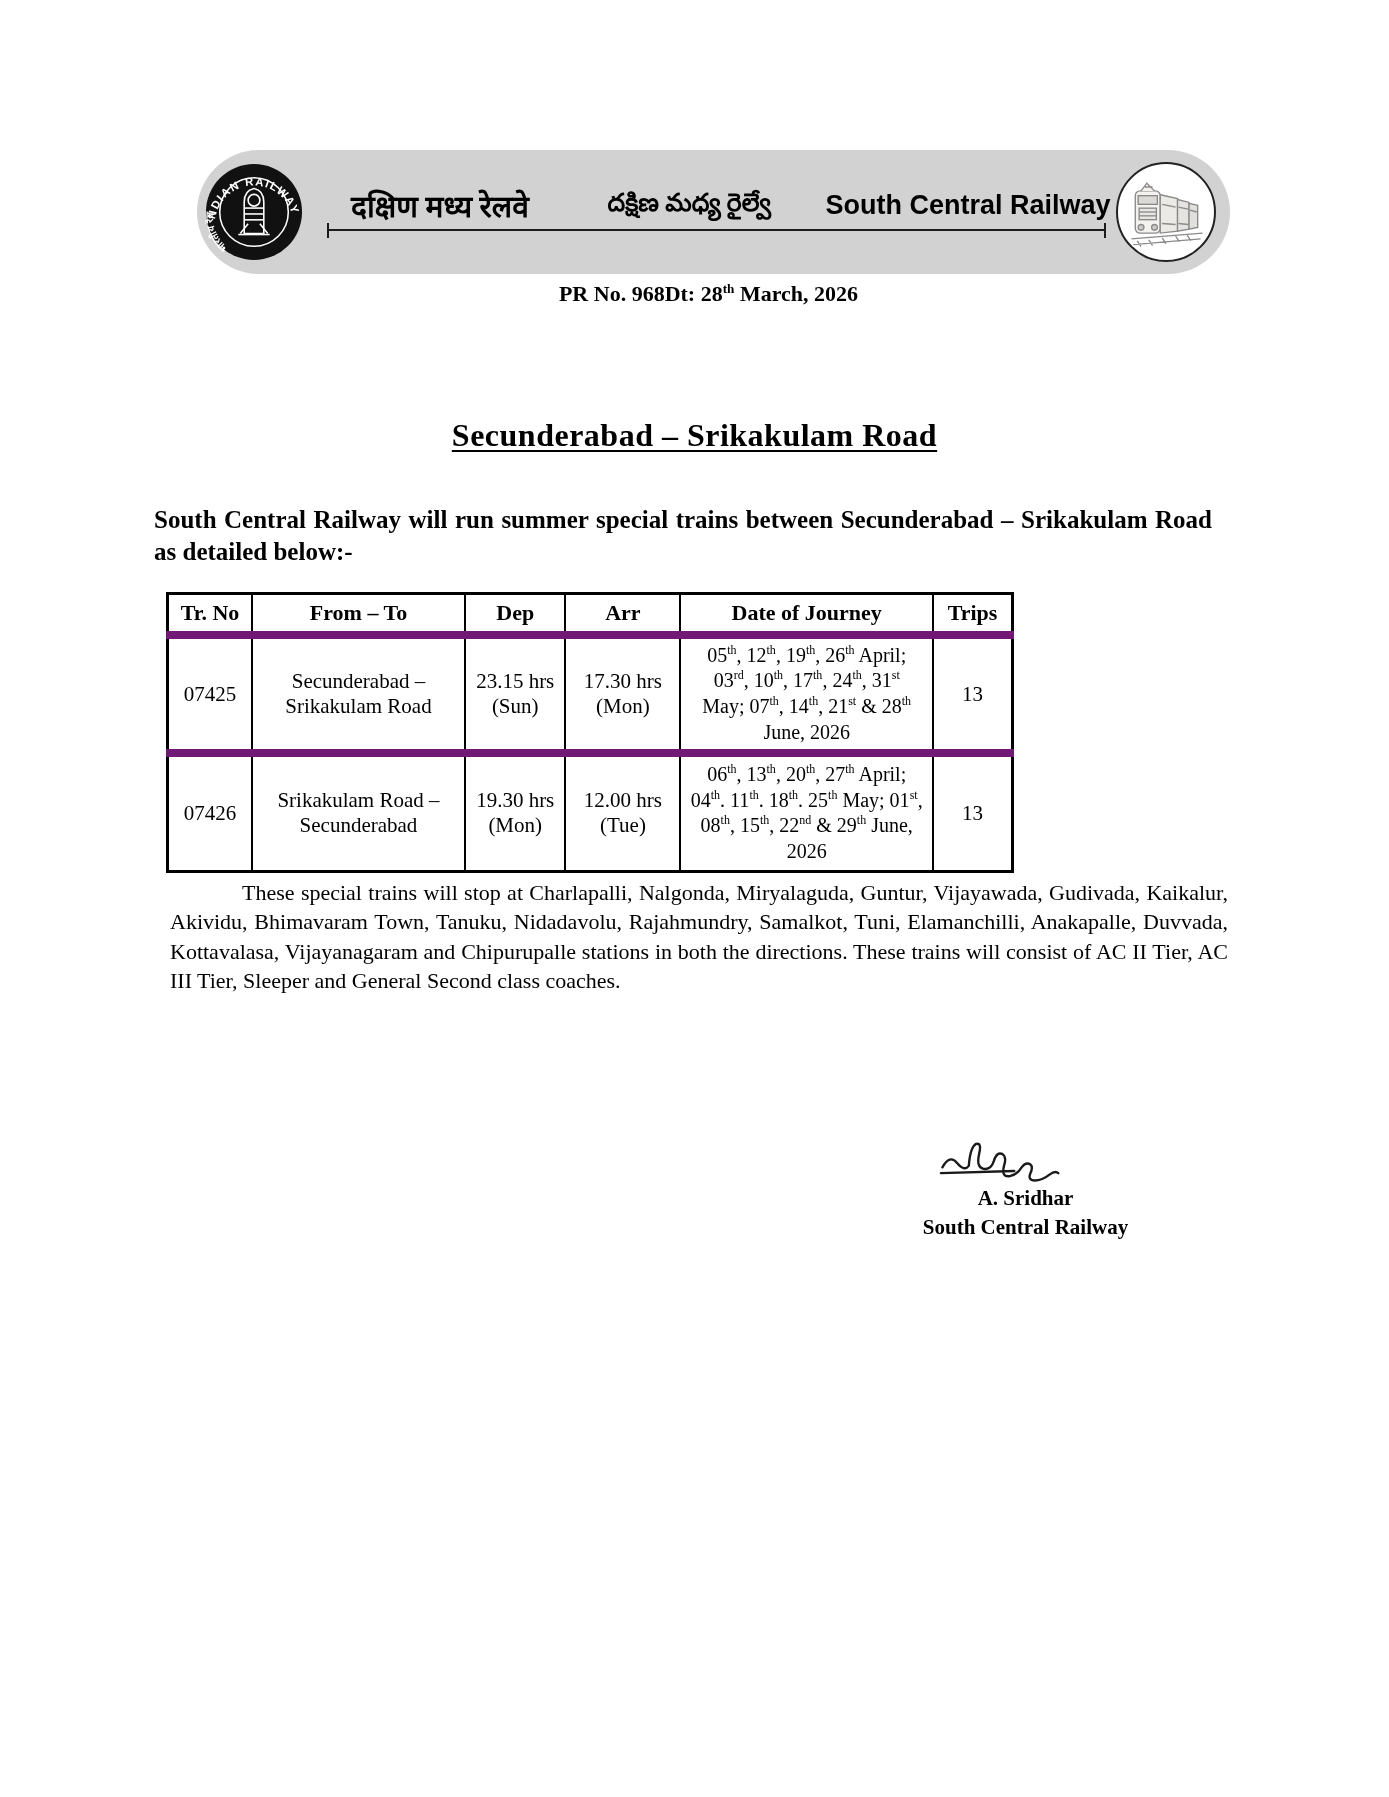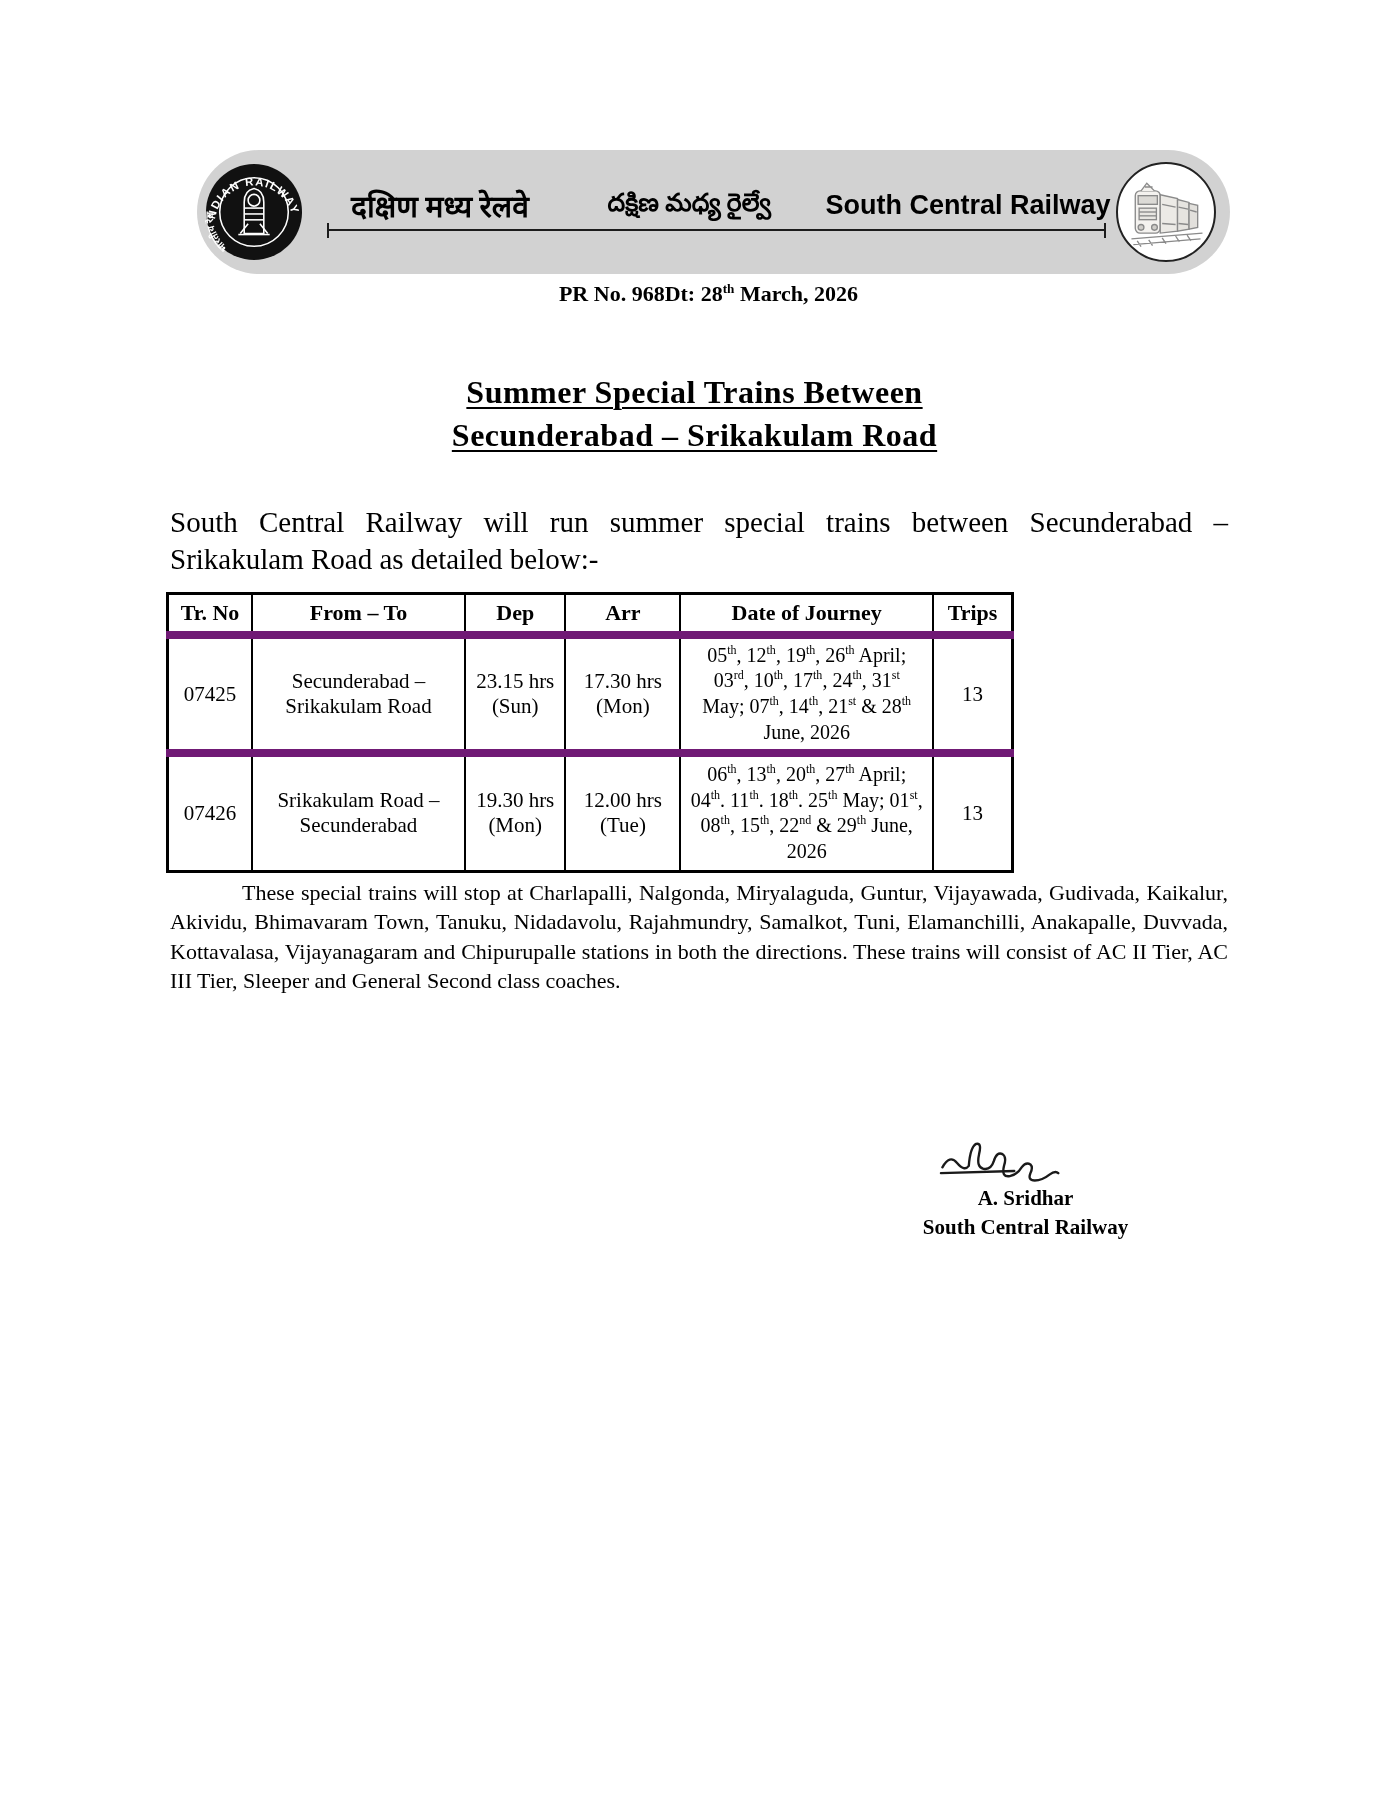--- a/index.html
+++ b/index.html
@@ -46,22 +46,22 @@
   
   .doc-title {
     position:absolute; top:371px; left:0; width:100%;
     text-align:center; font-size:32px; font-weight:bold;
     letter-spacing:0.5px; line-height:1.35; margin:0;
   }
   .doc-title .tline { text-decoration:underline; text-decoration-thickness:2px; text-underline-offset:4px; }
 
   
   .intro {
-    position:absolute; top:504px; left:170px; width:1058px;
-    font-size:29px; line-height:1.28; text-align:justify; margin:0;
+    position:absolute; top:504px; left:154px; width:1058px;
+    font-size:25px; line-height:1.28; text-align:justify; margin:0;font-weight:bold;
   }
   .stops {
     position:absolute; top:878px; left:170px; width:1058px;
     font-size:22px; line-height:1.33; text-align:justify; text-indent:72px; margin:0;
   }
 
   
   .trains-table {
     position:absolute; top:592px; left:166px; width:848px;
     border-collapse:collapse; text-align:center; font-size:21px;
@@ -153,21 +153,21 @@
       </svg>
     </div>
   </div>
 
   <div class="pr-row">
     <span class="pr-no">PR No. 968</span>
     <span class="pr-date">Dt: 28<sup>th</sup> March, 2026</span>
   </div>
 
   <h1 class="doc-title">
-    <span class="tline">Summer Special Trains Between</span><br>
+    <br>
     <span class="tline">Secunderabad – Srikakulam Road</span>
   </h1>
 
   <p class="intro">South Central Railway will run summer special trains between Secunderabad – Srikakulam Road as detailed below:-</p>
 
   <table class="trains-table">
     <colgroup>
       <col style="width:10%">
         <col style="width:25.2%">
         <col style="width:11.9%">

